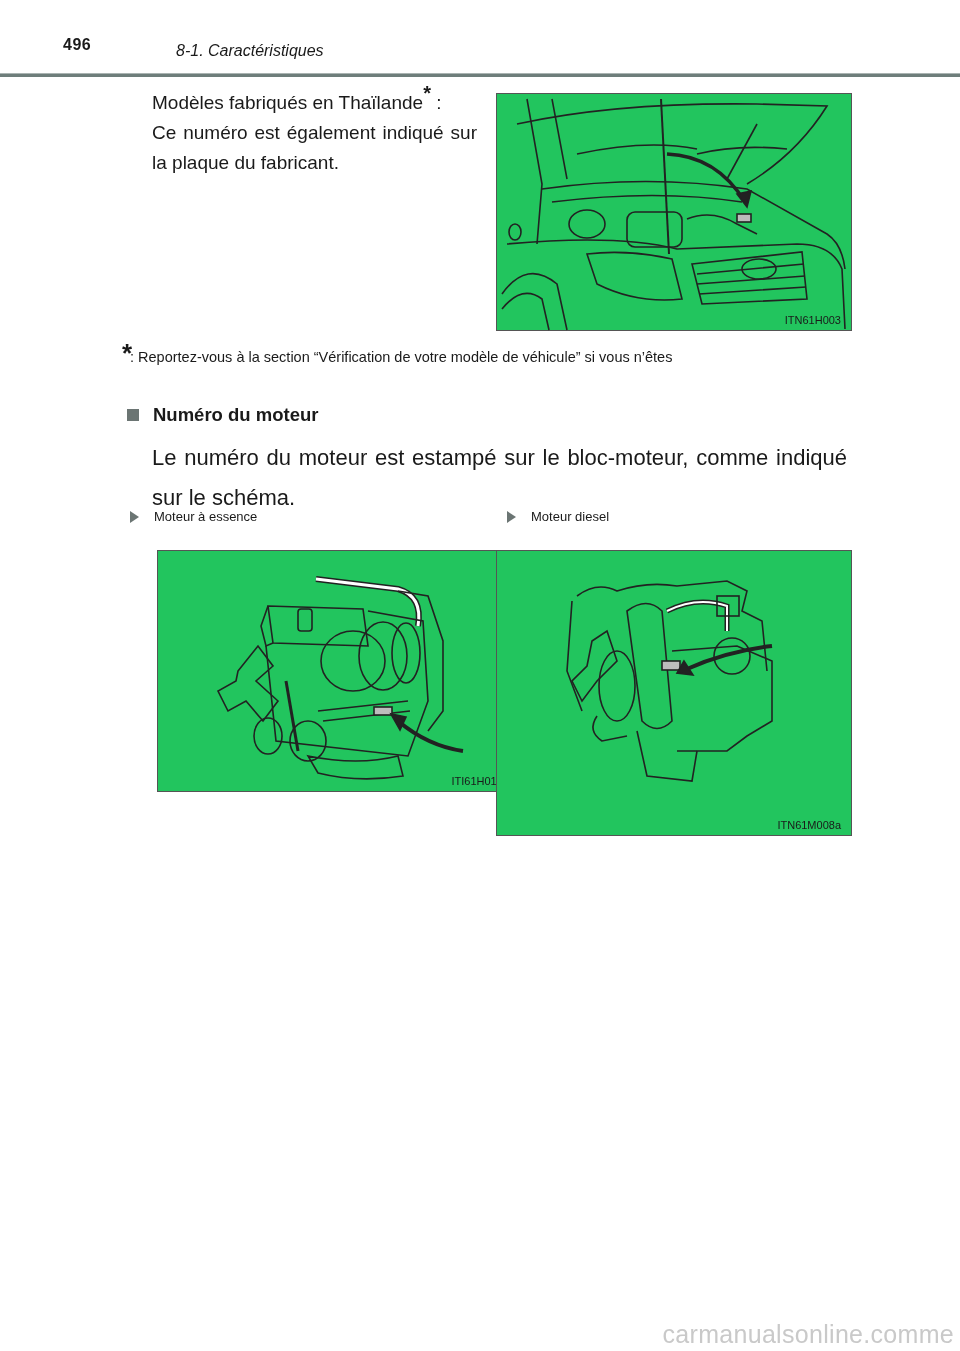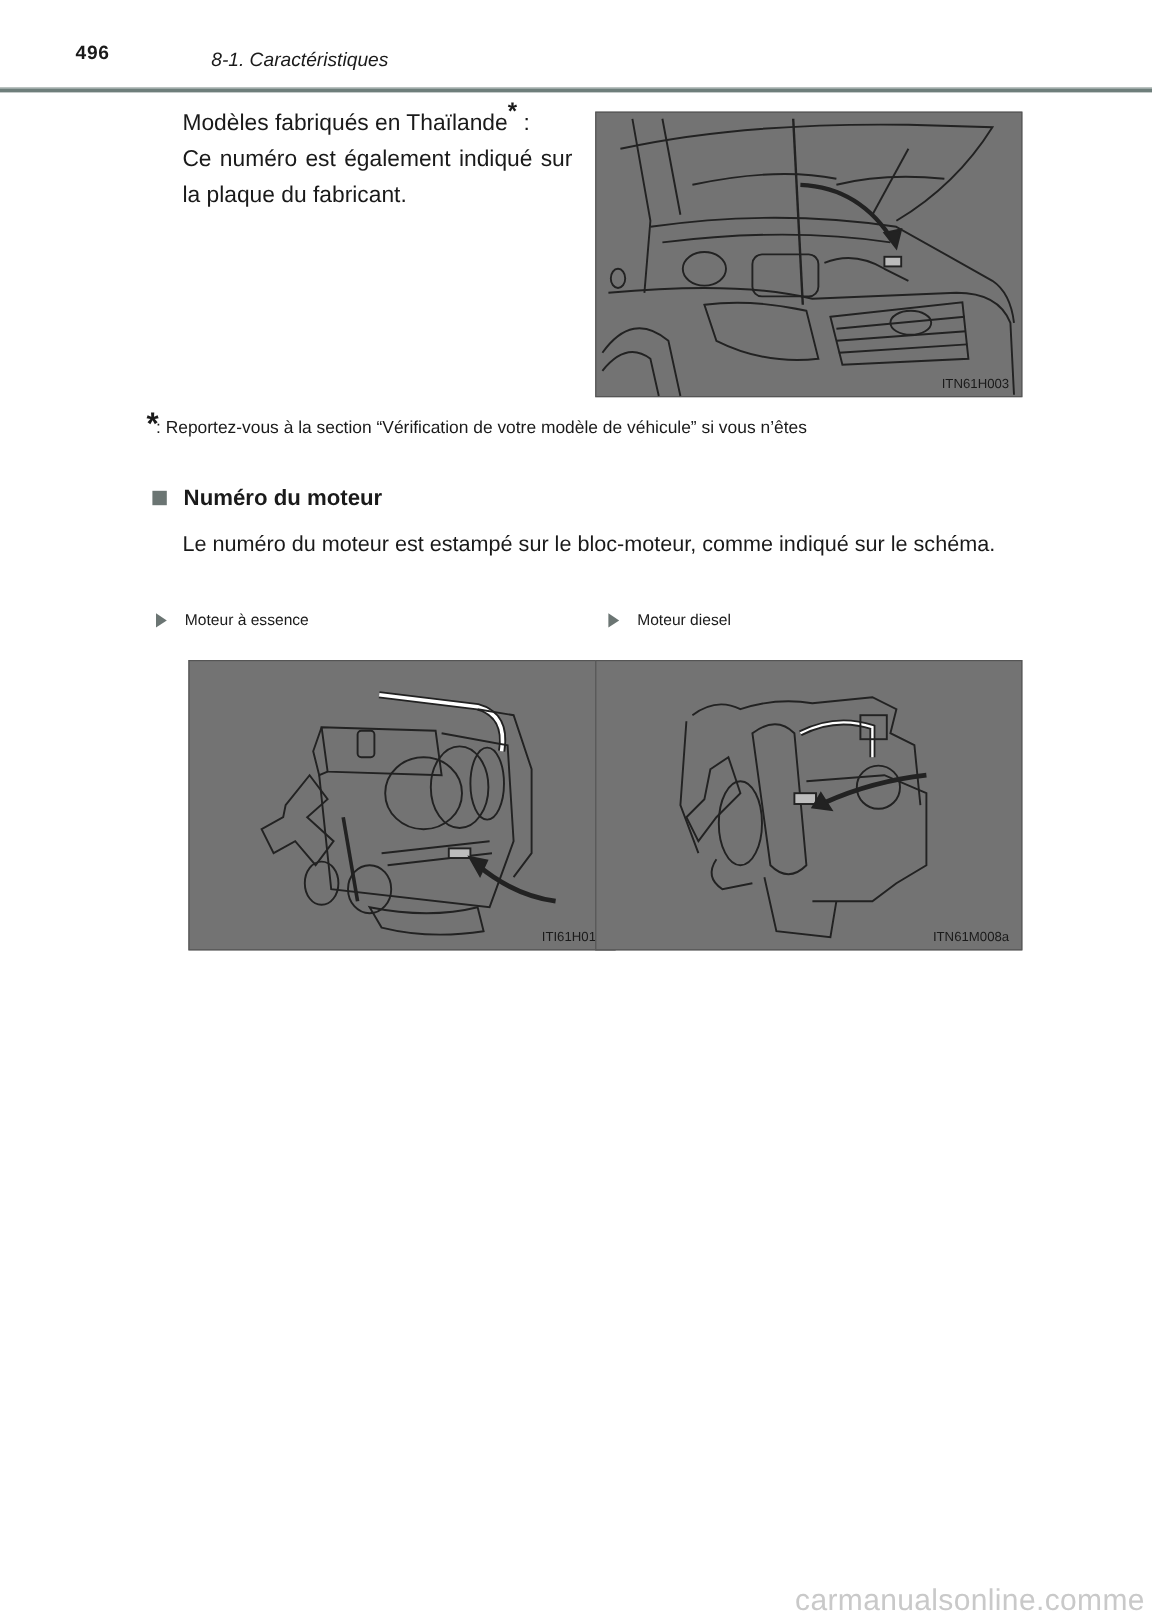--- a/index.html
+++ b/index.html
@@ -8,32 +8,32 @@
     background: #ffffff; color: #1a1a1a;
     font-family: "Liberation Sans", sans-serif;
   }
   .abs { position: absolute; }
   .page-num { left: 63px; top: 36px; font-size: 16px; font-weight: bold; letter-spacing: 0.5px; }
   .section-title { left: 176px; top: 42px; font-size: 16px; font-style: italic; }
   .header-rule { left: 0; top: 73px; width: 960px; height: 4px; background: #6e7e7b; border-top: 1px solid #aab4b2; box-sizing: border-box; }
 
   .intro { left: 152px; top: 88px; width: 325px; font-size: 19px; line-height: 30px; text-align: justify; }
   .intro sup { font-size: 20px; font-weight: bold; line-height: 0; position: relative; top: -2px; }
-  .fig { border: 1.5px solid #555; box-sizing: border-box; background: #737373; }
+  .fig { border: 1.5px solid #555; box-sizing: border-box; background: #22c55e; }
   .fig svg { position: absolute; left: 0; top: 0; }
   .fig-code { position: absolute; right: 10px; bottom: 4px; font-size: 11px; color: #1a1a1a; }
 
   .footnote { left: 122px; top: 346px; width: 740px; font-size: 14.5px; line-height: 22px; }
   .footnote .star { font-size: 26px; font-weight: bold; position: absolute; left: 0; top: -4px; }
   .footnote .fn-text { padding-left: 30px; text-indent: 0; }
   .footnote .fn-line2 { padding-left: 30px; }
 
   .sub-heading { left: 127px; top: 404px; font-size: 18.5px; font-weight: bold; display: flex; align-items: center; }
   .sq-bullet { width: 12px; height: 12px; background: #6b7573; margin-right: 14px; display: inline-block; }
-  .body-para { left: 152px; top: 438px; width: 695px; font-size: 18px; line-height: 30px; text-align: justify; }
+  .body-para { left: 152px; top: 438px; width: 695px; font-size: 22px; line-height: 40px; text-align: justify; }
 
   .tri-label { font-size: 13px; display: flex; align-items: center; }
   .tri { width: 0; height: 0; border-top: 6px solid transparent; border-bottom: 6px solid transparent; border-left: 9px solid #6b7573; margin-right: 15px; display: inline-block; }
 
   .watermark { right: 6px; bottom: 2px; font-size: 25px; color: #c9c9c9; letter-spacing: 0.3px; }
 </style>
 </head>
 <body>
 
 <div class="abs page-num">496</div>
@@ -129,21 +129,21 @@
     <path d="M160 160 L250 150 M165 170 L252 160"></path>
 
     <rect x="216" y="156" width="18" height="8" fill="#bdbdbd" stroke="#222"></rect>
 
     <path d="M305 200 Q270 195 240 170" stroke-width="4"></path>
     <path d="M233 163 L242 179 L248 166 Z" fill="#222"></path>
   </svg>
   <span class="fig-code">ITI61H011</span>
 </div>
 
-<div class="abs fig" style="left:496px; top:550px; width:356px; height:242px;">
+<div class="abs fig" style="left:496px; top:550px; width:356px; height:286px;">
   <svg width="356" height="242" viewBox="0 0 356 242" fill="none" stroke="#222" stroke-width="1.6">
 
     <path d="M80 45 Q100 30 120 40 Q150 30 180 35 L230 30 L250 40 L245 60 L265 70 L270 120"></path>
     <path d="M75 50 L70 120 L85 160"></path>
 
     <path d="M170 60 Q200 45 230 55 L230 80" stroke-width="5"></path>
     <path d="M170 60 Q200 45 230 55 L230 80" stroke-width="2" stroke="#fff"></path>
     <rect x="220" y="45" width="22" height="20"></rect>
 
     <path d="M130 60 Q150 45 165 60 L175 170 Q160 185 145 170 Z"></path>

